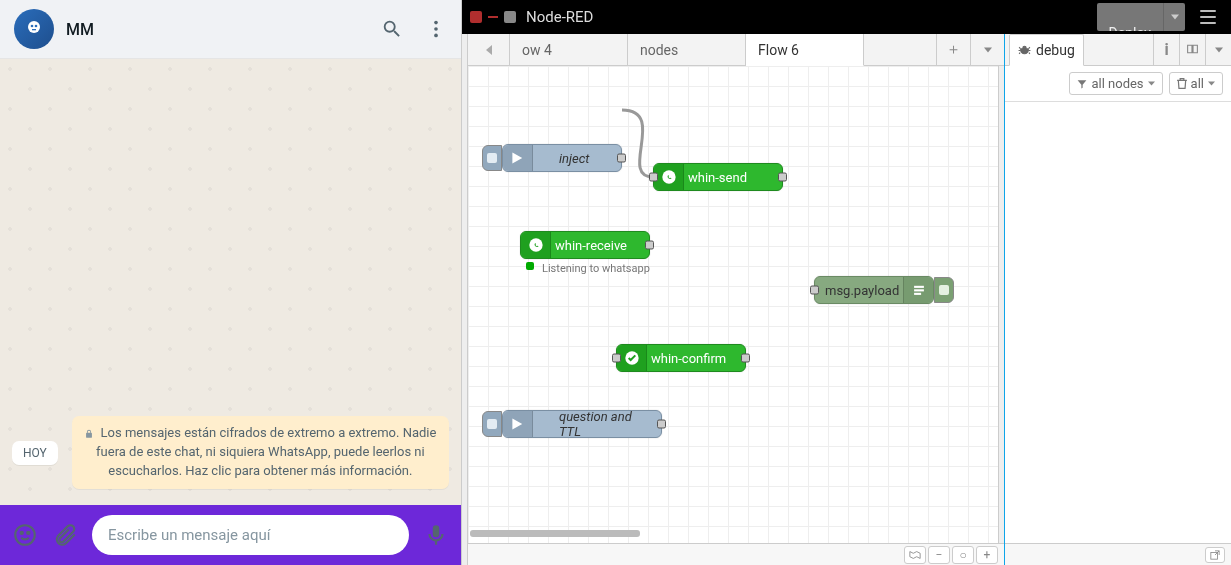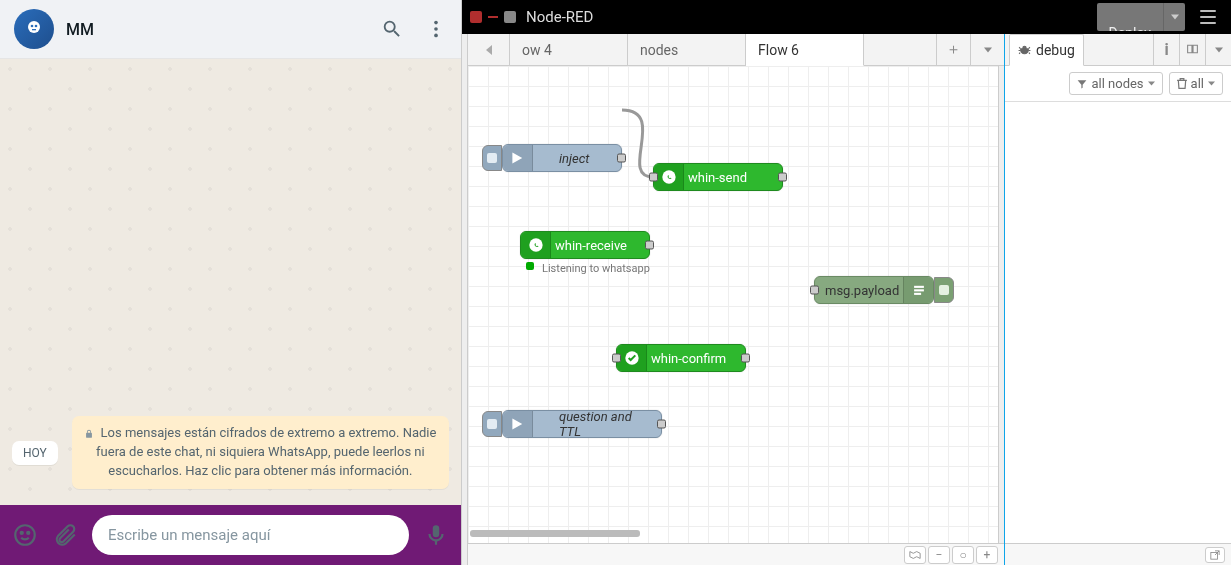--- a/index.html
+++ b/index.html
@@ -15,21 +15,21 @@
   .wa-header-icons { display: flex; gap: 22px; }
   .wa-hicon { width: 22px; height: 22px; color: #54656f; cursor: pointer; }
   .wa-chat { flex: 1; background: #efeae2; position: relative; display:flex; flex-direction:column; justify-content:flex-end; padding: 14px 12px 16px; overflow:hidden; }
   .wa-chat::before {
     content:""; position:absolute; inset:0; opacity:0.06; background-image: radial-gradient(circle at 10px 10px,#555 2px,transparent 2px), radial-gradient(circle at 30px 30px,#555 2px,transparent 2px); background-size: 40px 40px;
   }
   .wa-chat-inner { position:relative; display:flex; flex-direction:row; align-items:center; gap:14px; }
   .wa-date { background:#fff; color:#54656f; font-size:12px; padding:5px 11px; border-radius:7px; box-shadow:0 1px 0 rgba(0,0,0,.06); }
   .wa-notice { background:#ffeecd; color:#54656f; font-size:13px; line-height:1.45; padding:8px 12px; border-radius:7px; max-width: 430px; text-align:center; box-shadow:0 1px 0 rgba(0,0,0,.05); }
   .wa-notice .lock { vertical-align:middle; margin-right:3px; }
-  .wa-footer { height: 60px; background:#701a75; display:flex; align-items:center; padding:6px 12px; gap:14px; }
+  .wa-footer { height: 60px; background:#6d28d9; display:flex; align-items:center; padding:6px 12px; gap:14px; }
   .wa-ficon { width:26px; height:26px; color:#54656f; cursor:pointer; }
   .wa-input { flex:1; height:40px; border-radius:20px; background:#fff; border:none; padding:0 16px; font-size:15px; color:#3b4a54; outline:none; }
   .wa-input::placeholder { color:#8696a0; }
 
   
   .nr-col { flex:1; height:100%; display:flex; flex-direction:column; background:#5eead4; }
   .nr-top { height:34px; background:#000; display:flex; align-items:center; padding:0 8px; gap:10px; }
   .nr-logo { display:flex; align-items:center; gap:6px; }
   .nr-logo-dot { width:12px; height:12px; border-radius:2px; }
   .nr-logo-dot.a { background:#b02e2e; }

